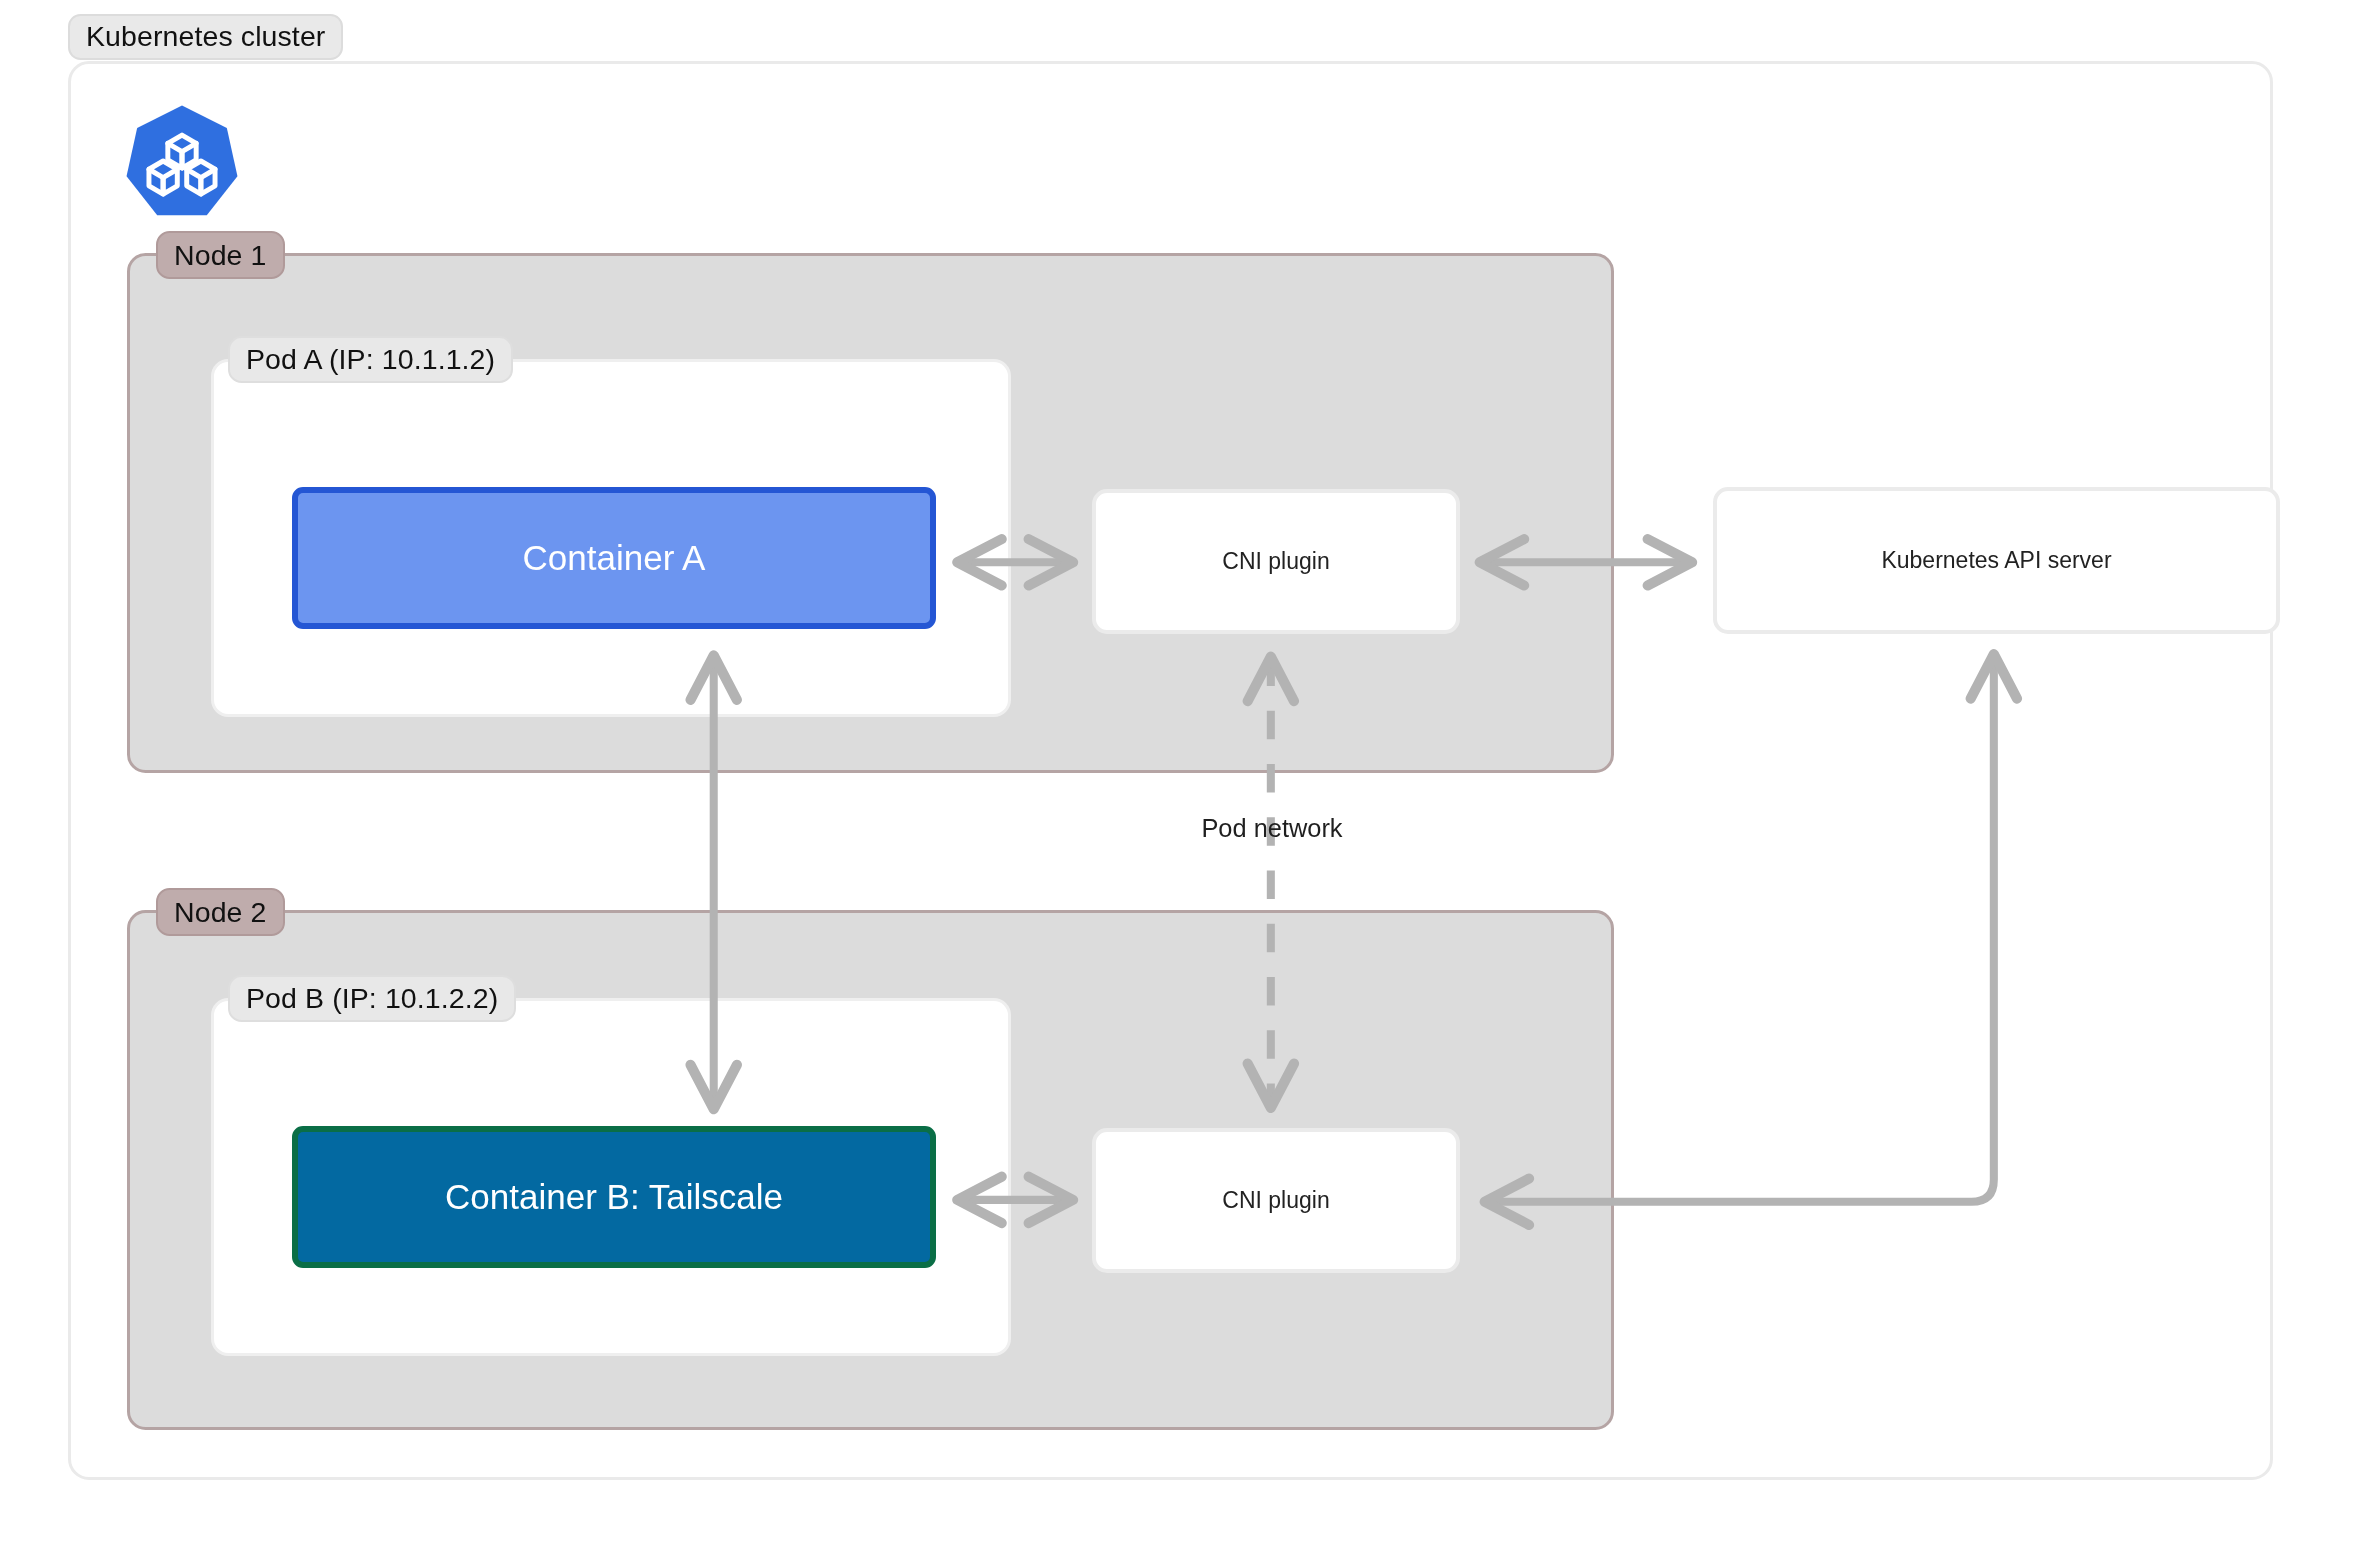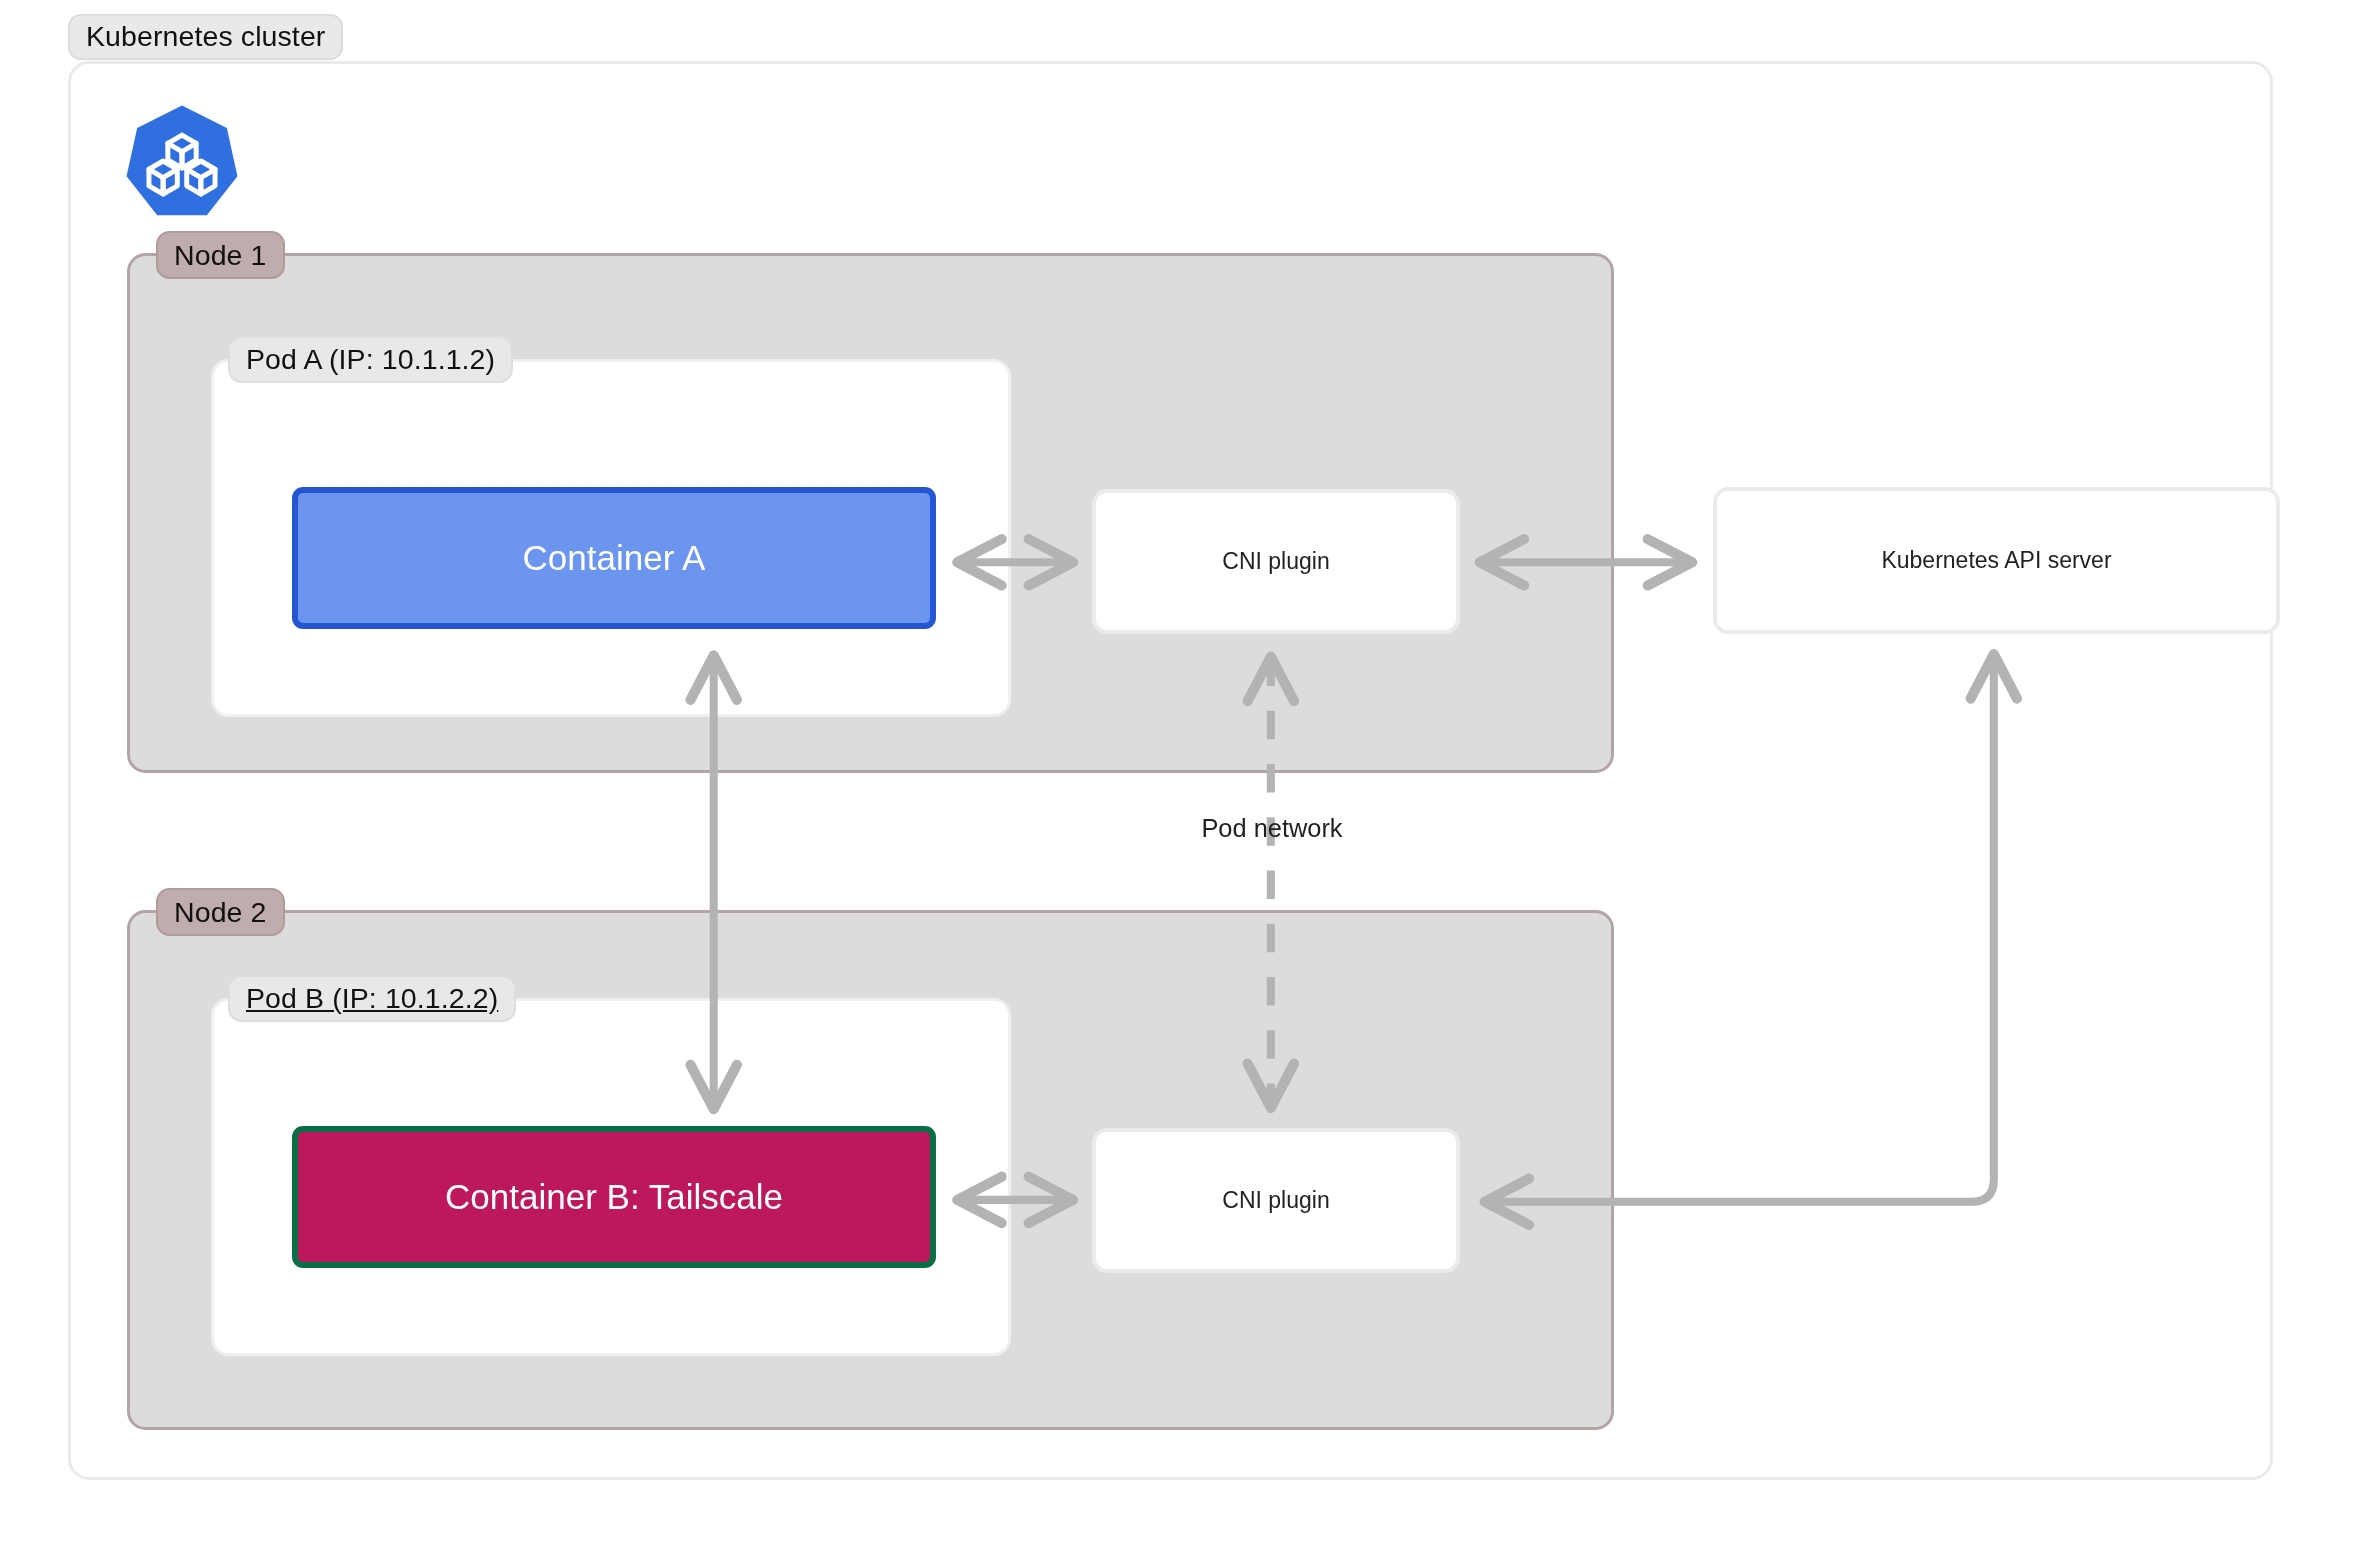--- a/index.html
+++ b/index.html
@@ -86,21 +86,21 @@
     color: #ffffff;
     white-space: nowrap;
   }
   .container-a {
     left: 292px; top: 487px; width: 644px; height: 142px;
     background: #6c95f0;
     border: 6.2px solid #2456d4;
   }
   .container-b {
     left: 292px; top: 1126px; width: 644px; height: 142px;
-    background: #be185d;
+    background: #0369a1;
     border: 6.2px solid #0a6e46;
   }
 
   
   .svc-card {
     display: flex; align-items: center; justify-content: center;
     background: #ffffff;
     border: 4.3px solid #ebebeb;
     border-radius: 15px;
     font-size: 23px;
@@ -182,21 +182,21 @@
   <div class="abs svc-card api">
     <span>Kubernetes API server</span>
   </div>
 
   <div class="abs node-box node2"></div>
   <div class="abs pill pill-node" style="left:144px; top:888px;">
     <span>Node 2</span>
   </div>
 
   <div class="abs pod-box pod-b"></div>
-  <div class="abs pill pill-pod" style="left:228px; top:975px;text-decoration:underline;">
+  <div class="abs pill pill-pod" style="left:228px; top:975px;">
     <span>Pod B (IP: 10.1.2.2)</span>
   </div>
 
   <div class="abs container-card container-b">
     <span>Container B: Tailscale</span>
   </div>
 
   <div class="abs svc-card cni-2">
     <span>CNI plugin</span>
   </div>

